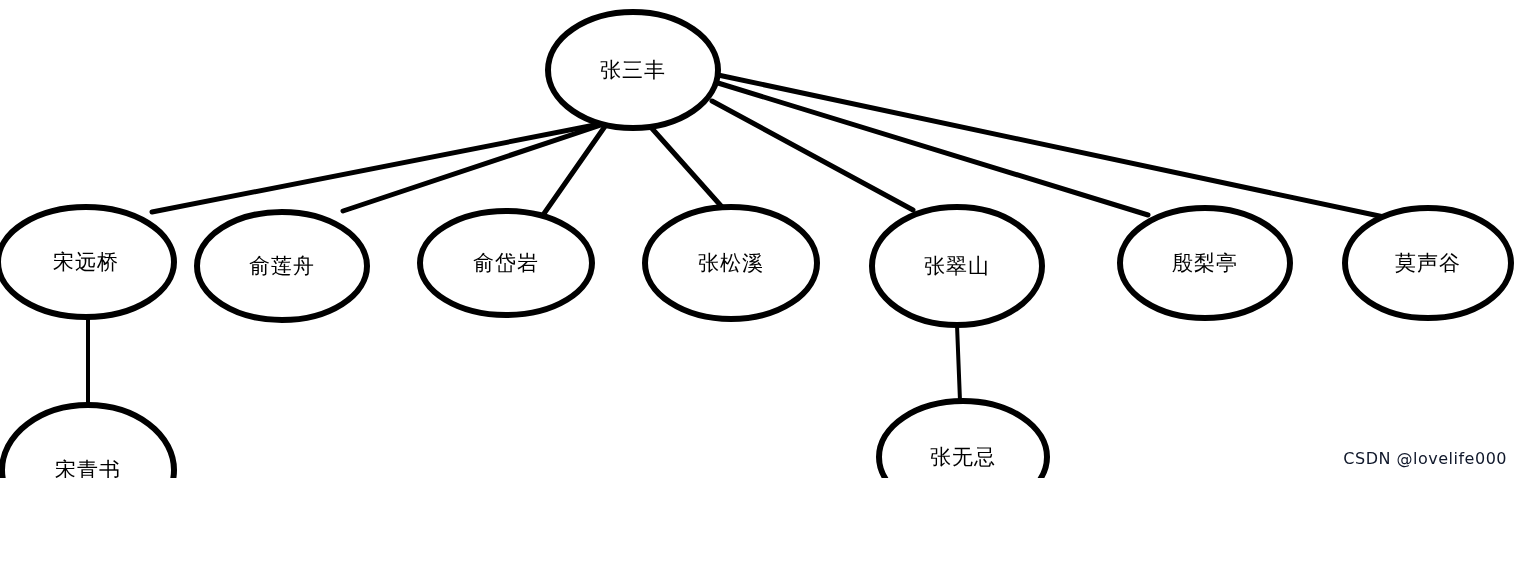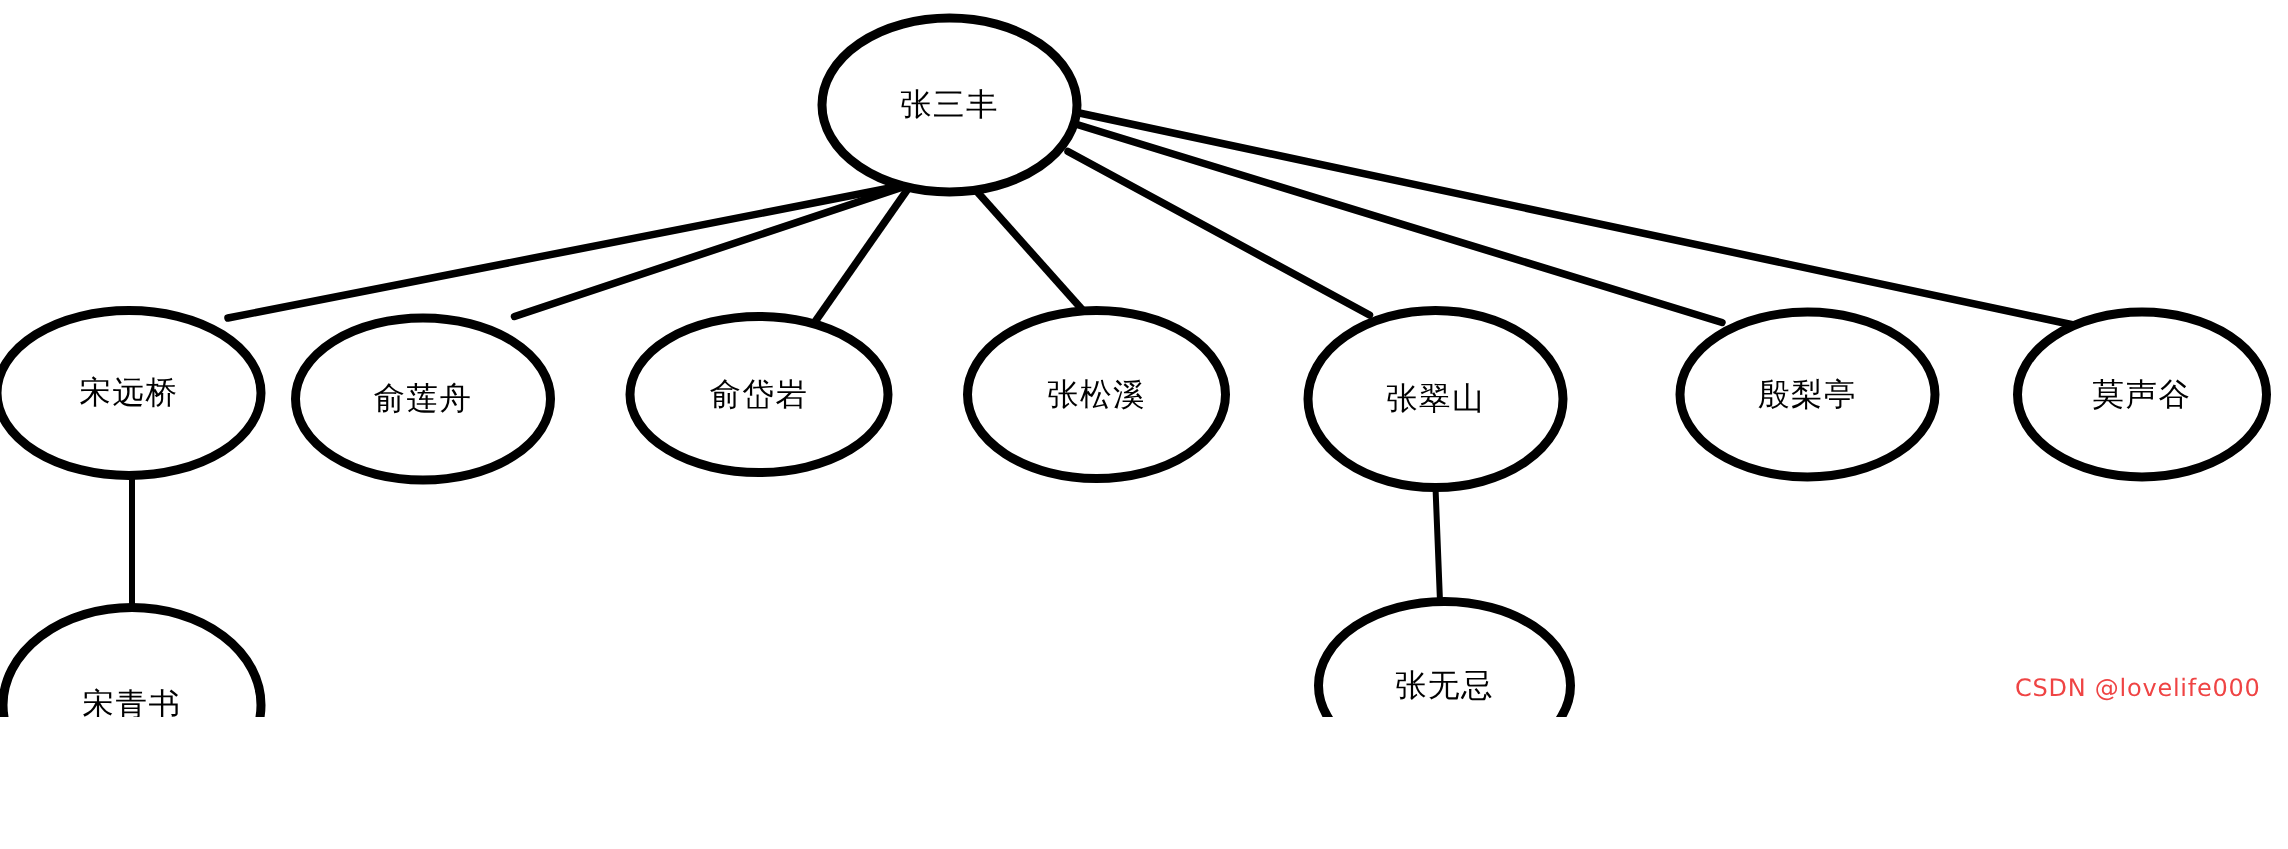--- a/index.html
+++ b/index.html
@@ -50,21 +50,21 @@
     dominant-baseline: middle;
     letter-spacing: 1px;
     user-select: none;
   }
   .watermark {
     position: absolute;
     right: 18px;
     bottom: 10px;
     font-family: "DejaVu Sans", "Liberation Sans", sans-serif;
     font-size: 16px;
-    color: #ef4444;
+    color: #0f172a;
     letter-spacing: 0.5px;
     white-space: nowrap;
   }
 </style>
 </head>
 <body>
 
 <div id="canvas-wrap">
 
   <svg id="graph-svg" viewBox="0 0 1525 566">

